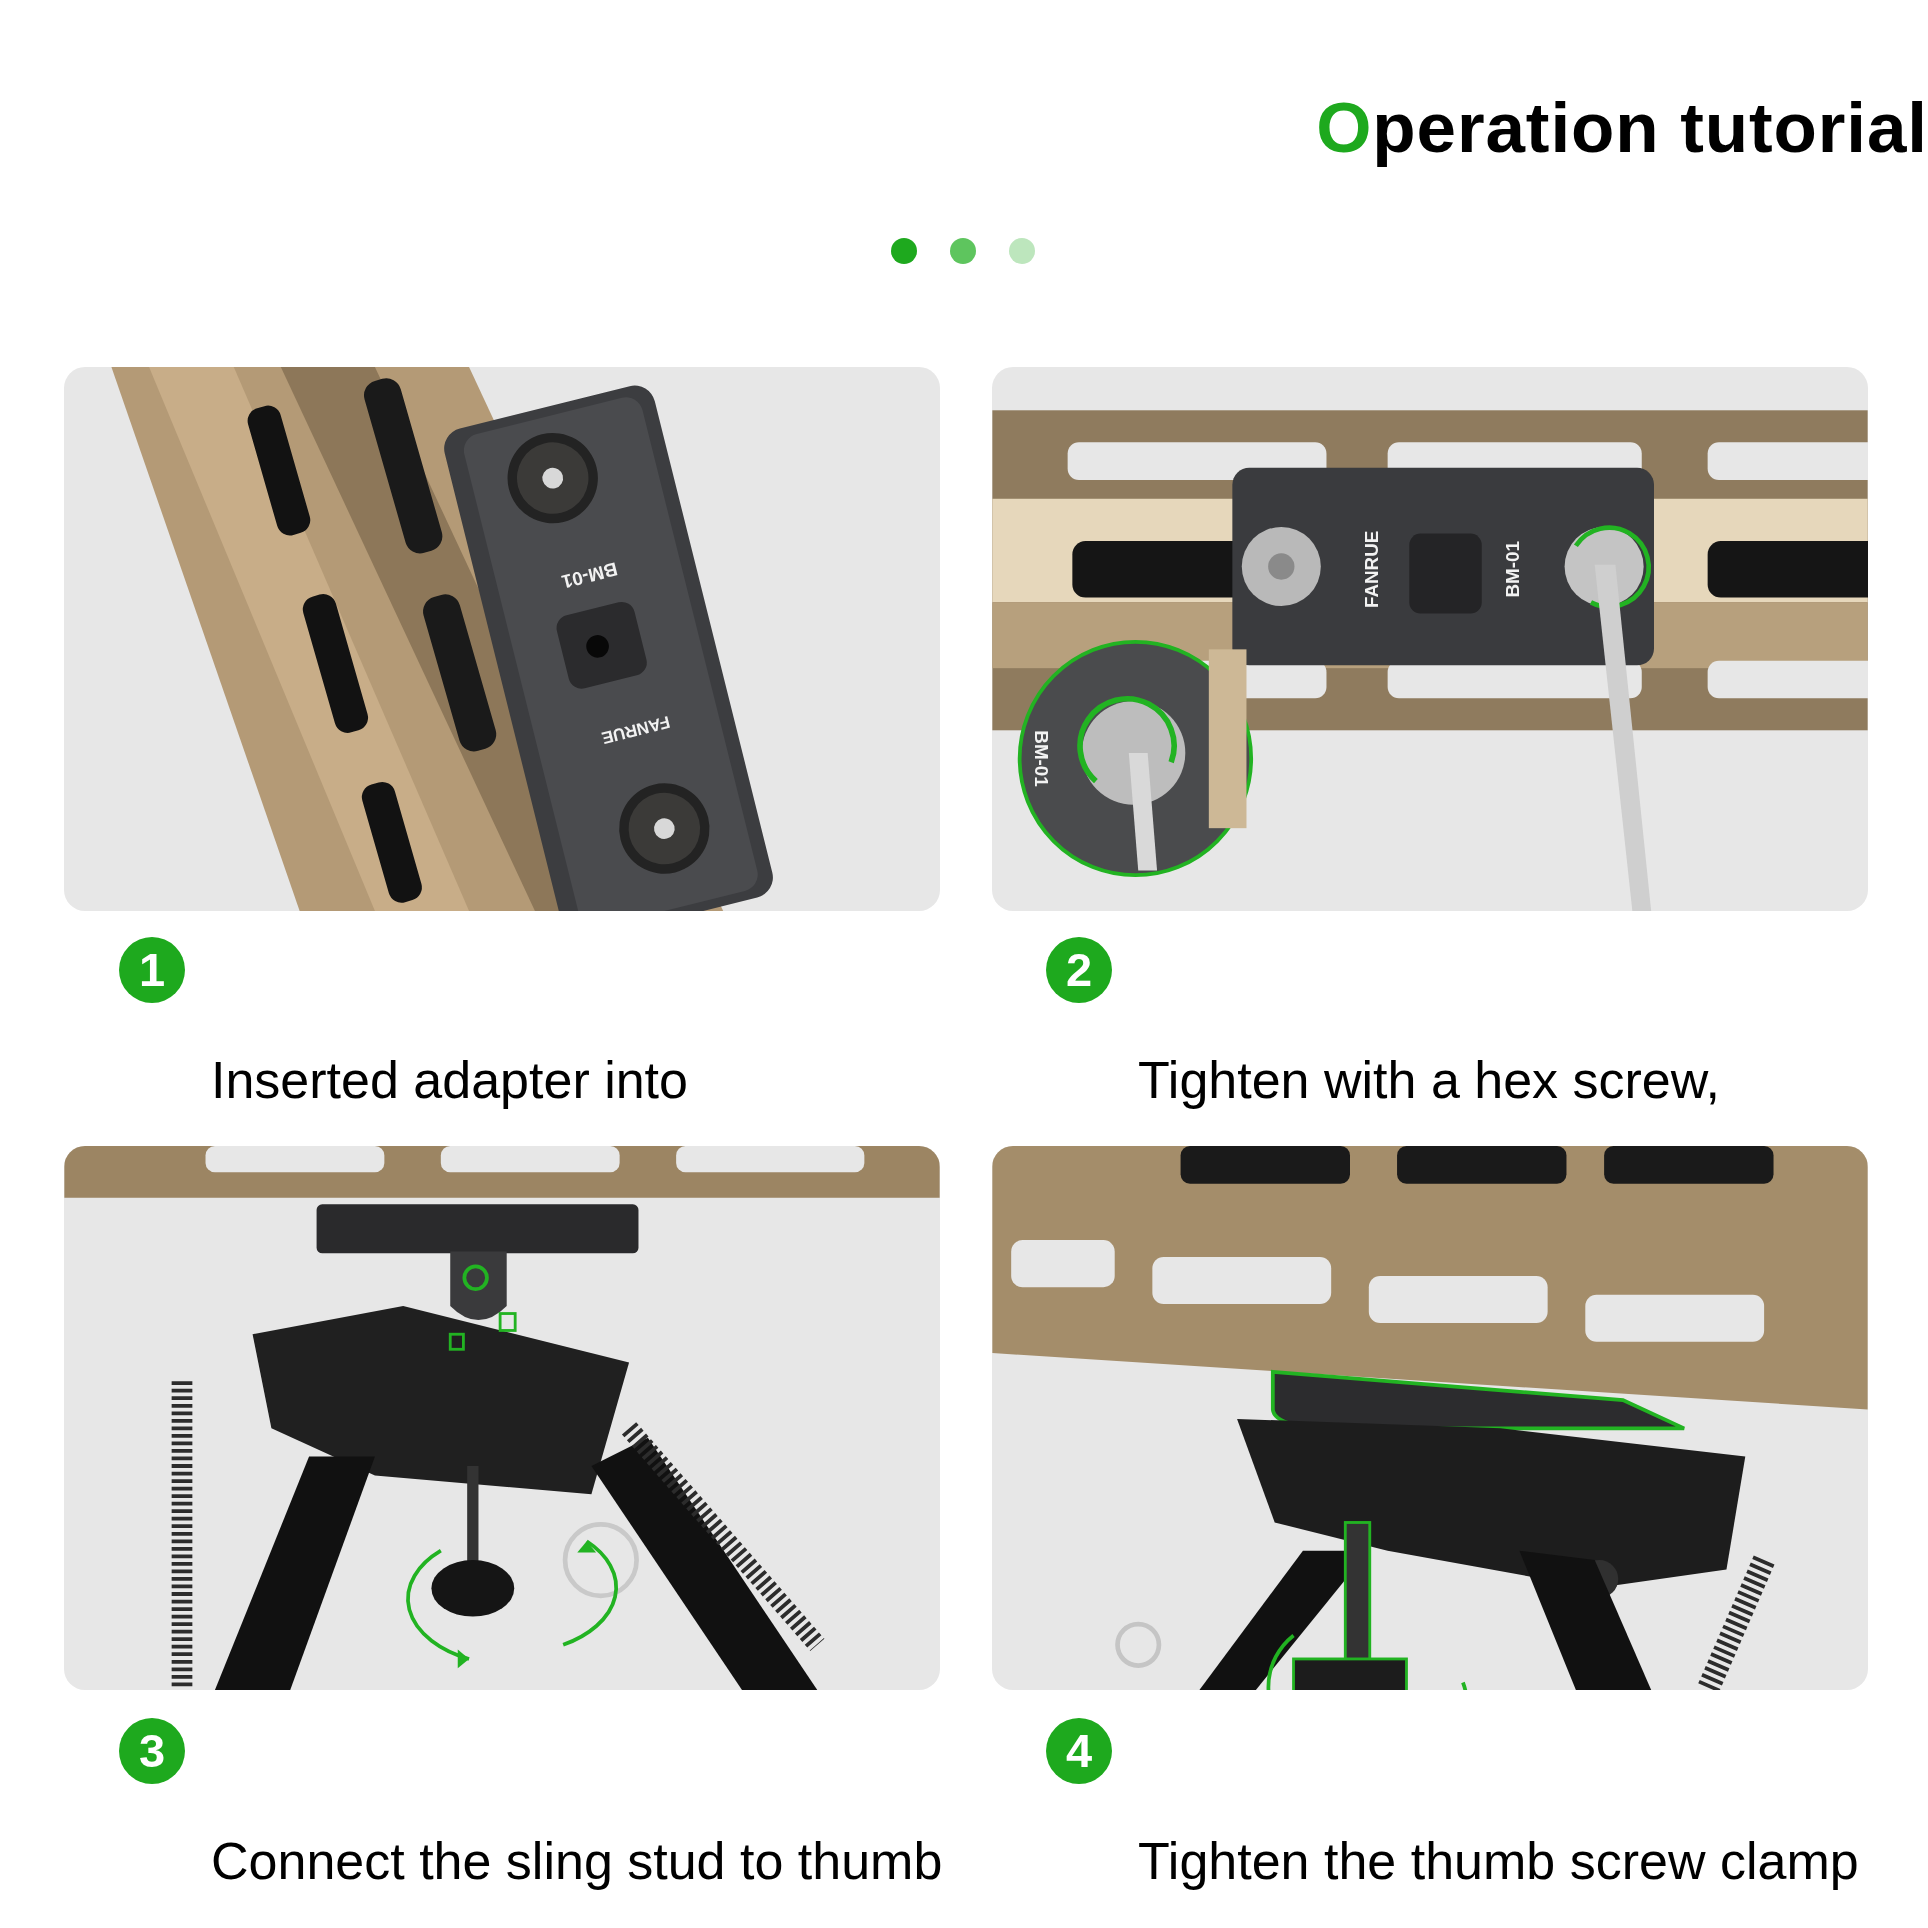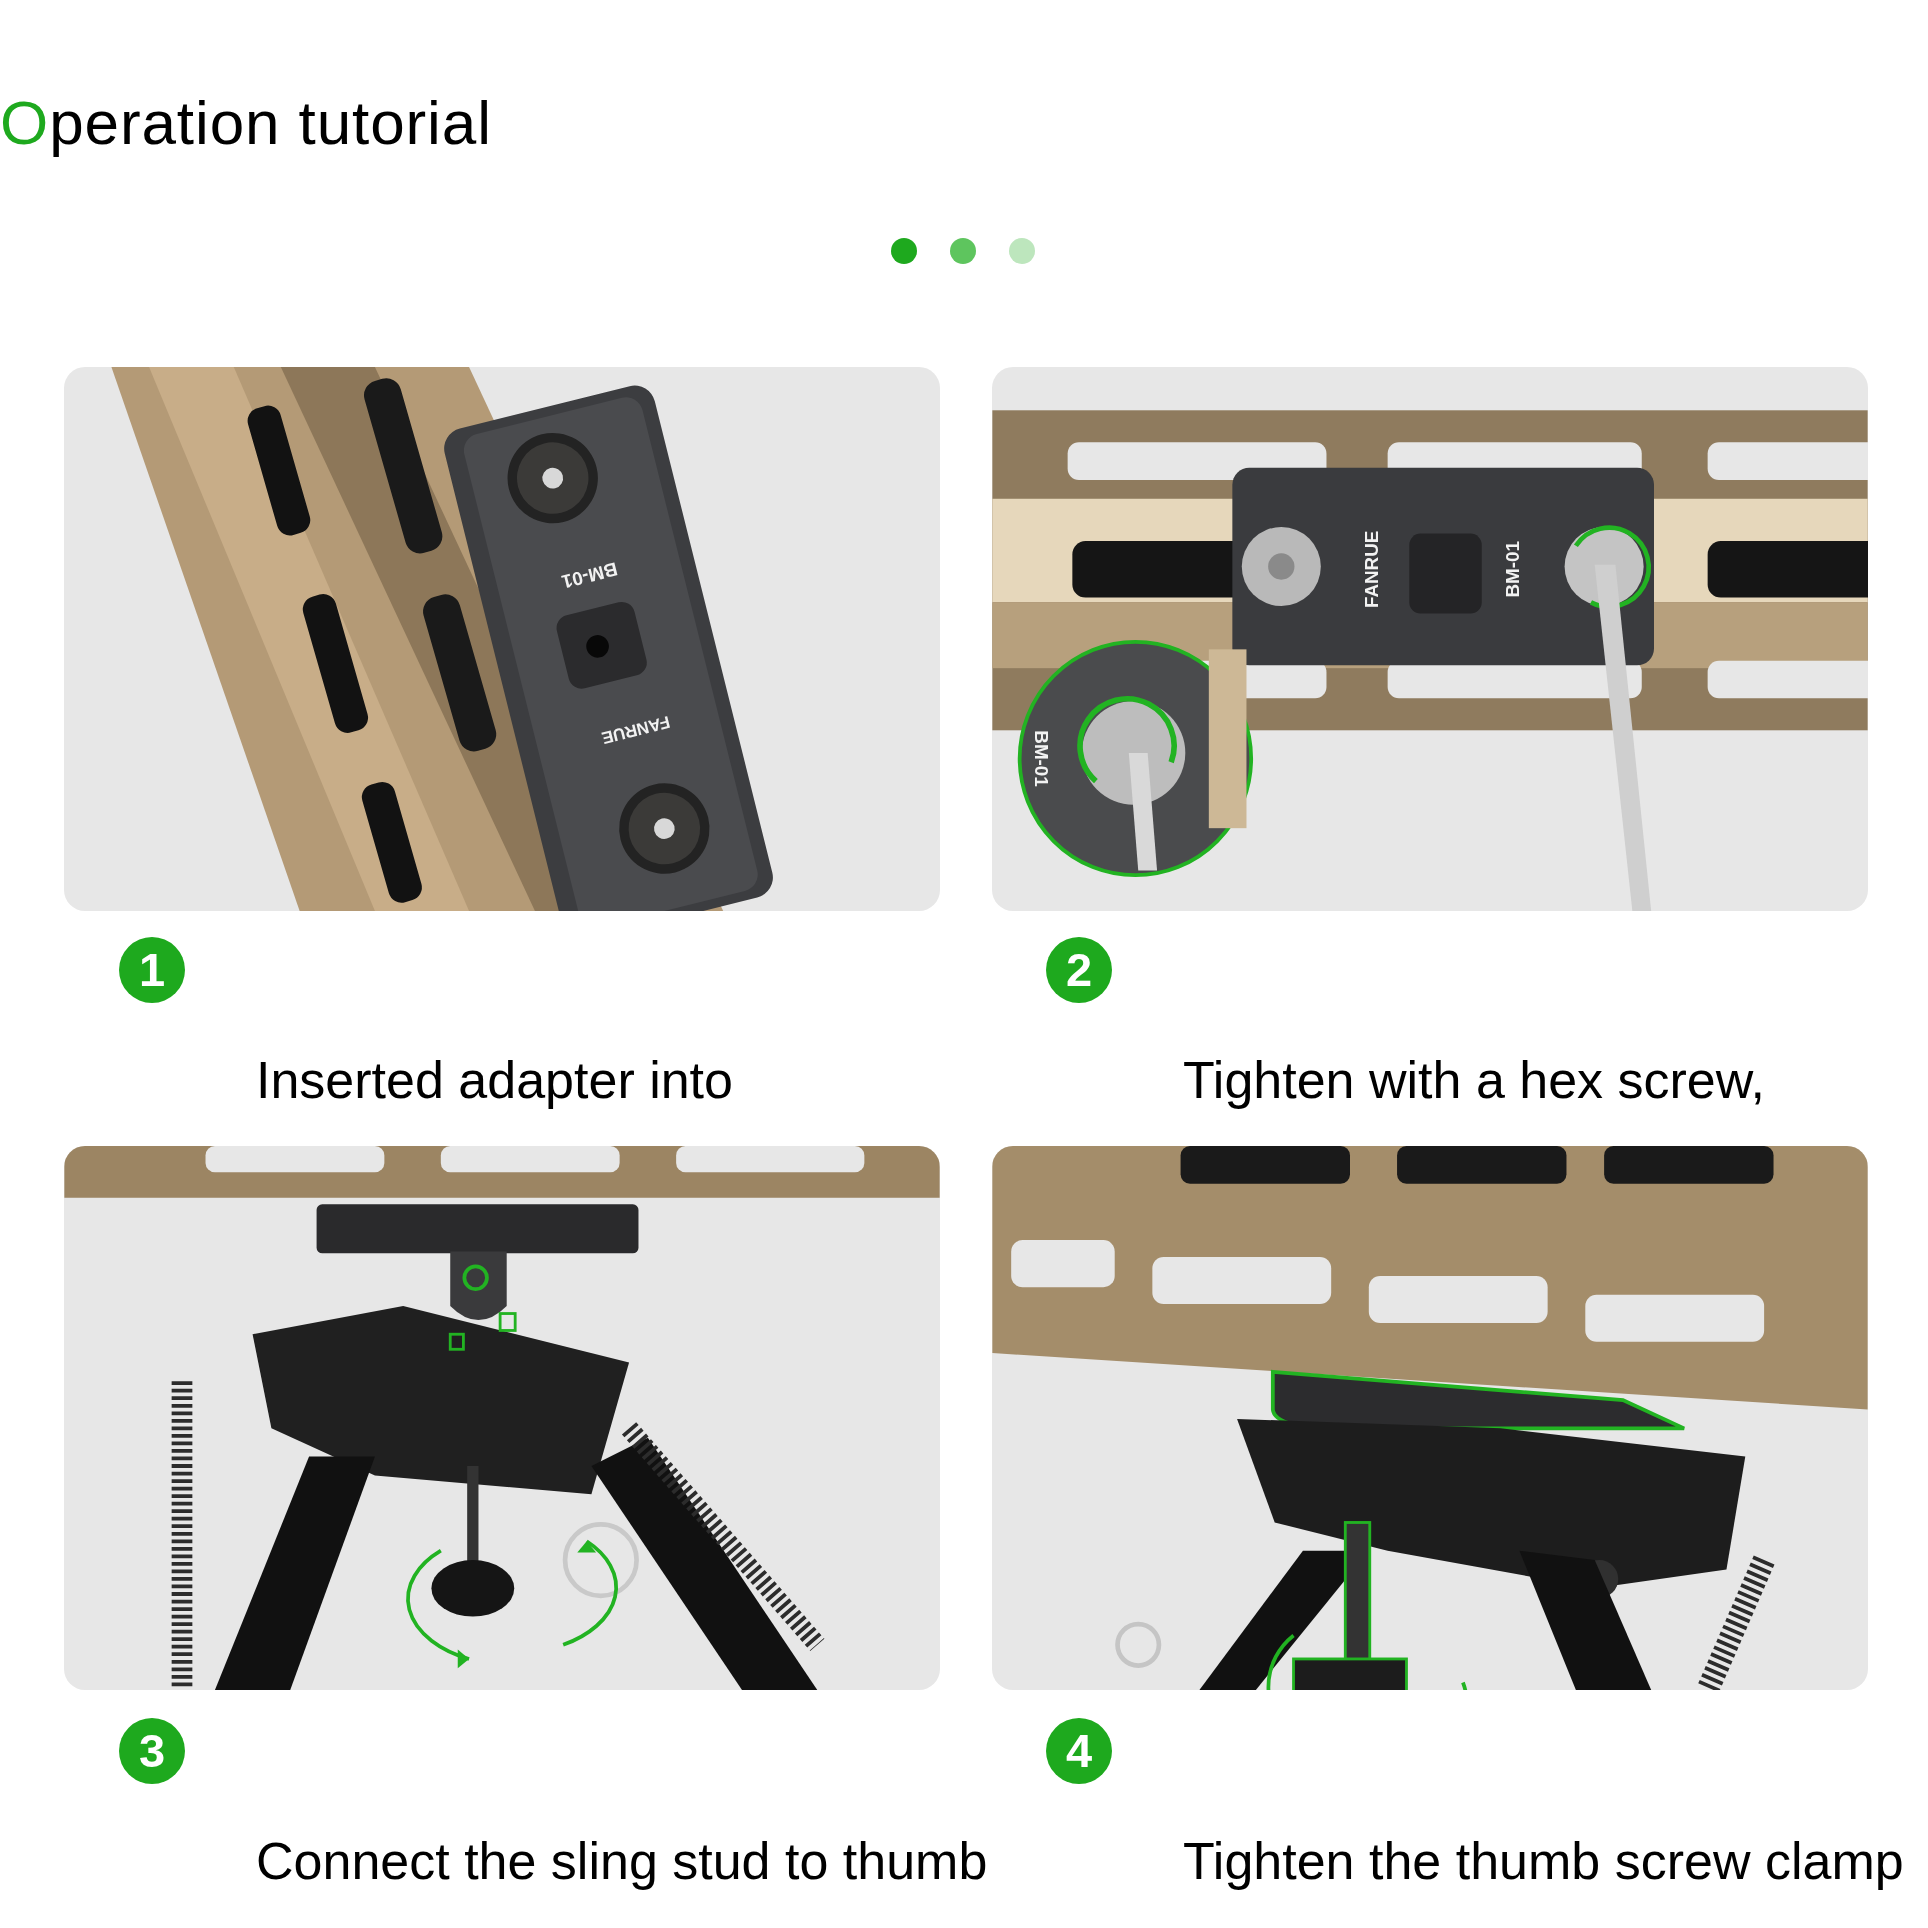--- a/index.html
+++ b/index.html
@@ -1,26 +1,26 @@
 <!DOCTYPE html>
 <html style="font-size:15px"><head>
 <meta charset="utf-8">
 <style>
   html, body { margin:0; padding:0; background:#ffffff; }
   body { width:1928px; height:1928px; position:relative; overflow:hidden; font-family:"Liberation Sans", sans-serif; color:#000; }
-  .title { position:absolute; left:0; top:92px; width:1928px; text-align:left; font-weight:normal; font-size:62px; letter-spacing:0.9px; line-height:1; }
+  .title { position:absolute; left:0; top:92px; width:1928px; text-align:right; font-weight:bold; font-size:71px; letter-spacing:0.9px; line-height:1; }
   .title .first { color:#1ea91e; }
   .dots { position:absolute; top:238px; left:891px; display:flex; gap:33px; }
   .dot { width:26px; height:26px; border-radius:50%; }
   .panel { position:absolute; width:876px; height:544px; background:#e7e7e7; border-radius:21px; overflow:hidden; }
   .panel svg { position:absolute; left:0; top:0; width:876px; height:544px; }
   .step { position:absolute; display:flex; align-items:flex-start; }
   .badge { width:66px; height:66px; border-radius:50%; color:#fff; font-weight:bold; font-size:47px; display:flex; align-items:center; justify-content:center; flex:none; margin-top:1.9px; }
   .step-text { margin-left:26px; font-size:52px; line-height:58px; white-space:pre; }
-  .step-text div { white-space:pre;margin-left:45px; }
+  .step-text div { white-space:pre; }
   .label-small { font-family:"Liberation Sans", sans-serif; font-weight:bold; fill:#f2f2f2; }
 </style>
 </head>
 <body>
 
 <div class="title">
   <span class="first">O</span><span>peration tutorial</span>
 </div>
 
 <div class="dots">

